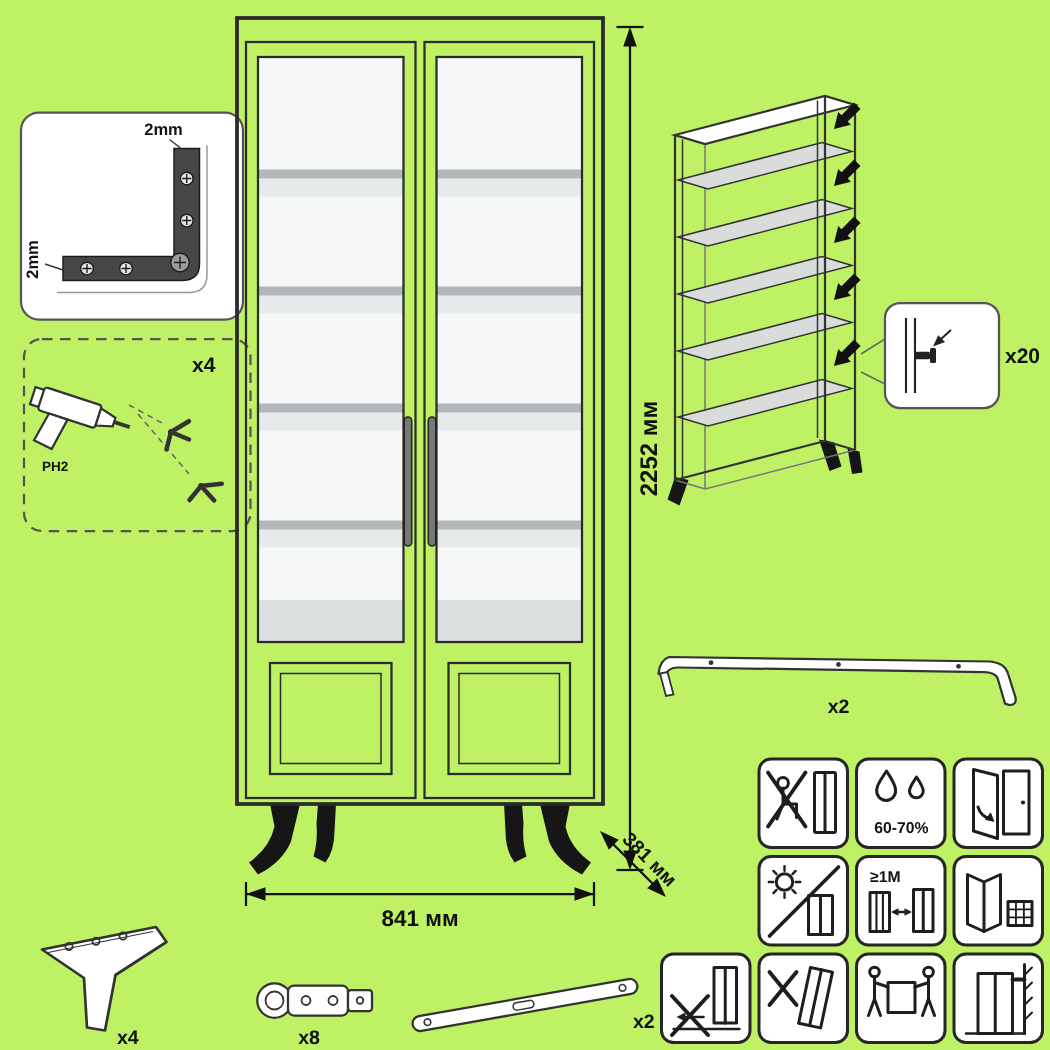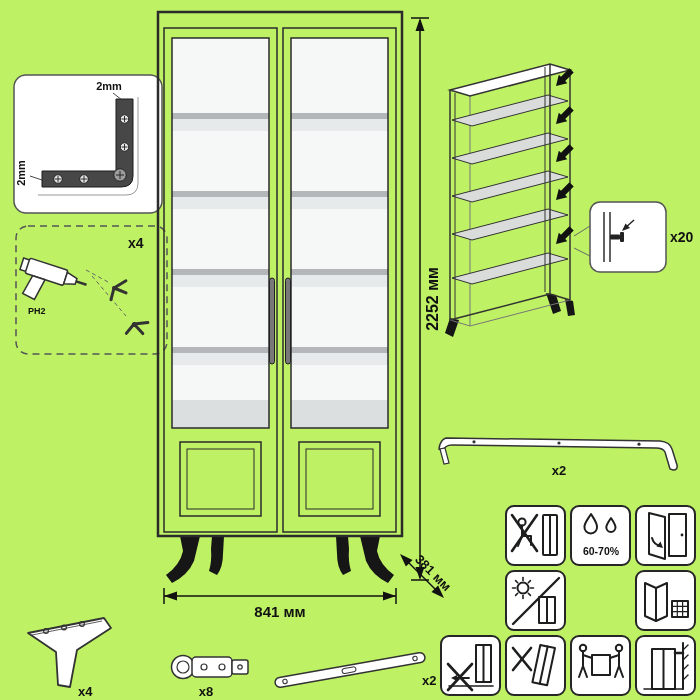--- a/index.html
+++ b/index.html
@@ -298,20 +298,35 @@
             <line x1="20.4" y1="5.6" x2="18.3" y2="7.7"></line>
               <line x1="5.6" y1="20.4" x2="7.7" y2="18.3"></line>
           </g>
           <rect x="29" y="22" width="16" height="26"></rect>
           <line x1="37" y1="22" x2="37" y2="48"></line>
           <line x1="3" y1="49" x2="49" y2="3" stroke-width="2.4"></line>
         </g>
       </svg>
     </div>
 
+    <div class="icon-cell gc3 gr2">
+      <svg viewBox="0 0 52 52">
+        <text x="5" y="13" font-size="10.5" font-weight="bold">≥1M</text>
+        <g stroke="#1e1e1e" stroke-width="2" fill="none" stroke-linecap="round" stroke-linejoin="round">
+          <rect x="5" y="20" width="13" height="26"></rect>
+          <line x1="9.3" y1="20" x2="9.3" y2="46" stroke-width="1.4"></line>
+          <line x1="13.6" y1="20" x2="13.6" y2="46" stroke-width="1.4"></line>
+          <rect x="34" y="18" width="13" height="28"></rect>
+          <line x1="40.5" y1="18" x2="40.5" y2="46"></line>
+          <line x1="21" y1="33" x2="31" y2="33" stroke-width="1.6"></line>
+          <polygon points="19,33 24,30.5 24,35.5" fill="#1e1e1e" stroke="none"></polygon>
+          <polygon points="33,33 28,30.5 28,35.5" fill="#1e1e1e" stroke="none"></polygon>
+        </g>
+      </svg>
+    </div>
 
     <div class="icon-cell gc4 gr2">
       <svg viewBox="0 0 52 52">
         <g stroke="#1e1e1e" stroke-width="2" fill="none" stroke-linecap="round" stroke-linejoin="round">
           <path d="M5,8 L16,13 L16,46 L5,41 Z"></path>
           <path d="M16,13 L27,8 L27,41 L16,46"></path>
           <rect x="32" y="26" width="16" height="16"></rect>
           <line x1="37.3" y1="26" x2="37.3" y2="42" stroke-width="1.2"></line>
           <line x1="42.6" y1="26" x2="42.6" y2="42" stroke-width="1.2"></line>
           <line x1="32" y1="31.3" x2="48" y2="31.3" stroke-width="1.2"></line>

